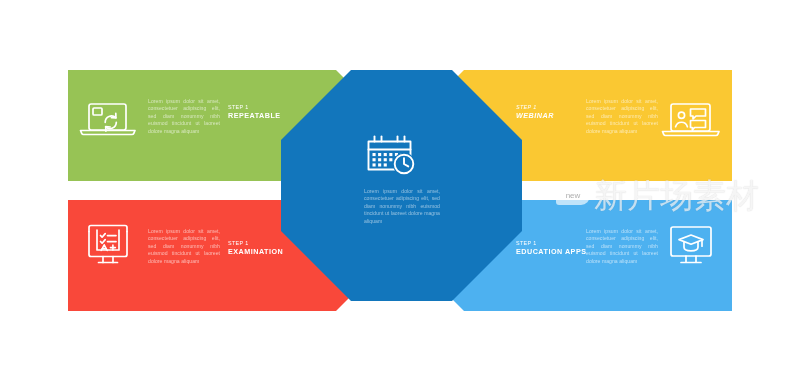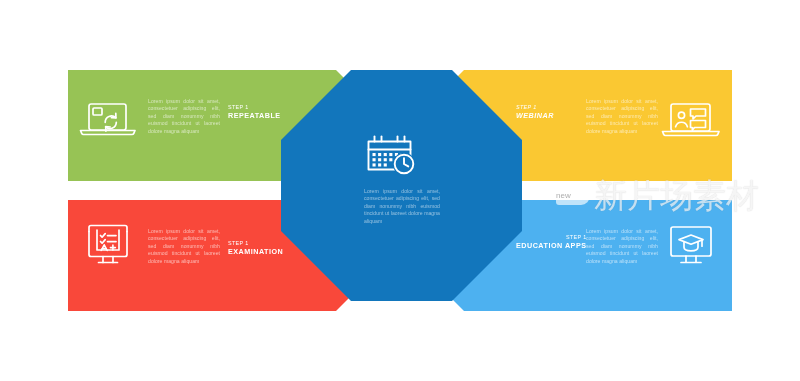--- a/index.html
+++ b/index.html
@@ -73,21 +73,21 @@
     position: absolute;
     left: 0px;
     top: 11px;
     width: 34px;
     height: 18px;
     border-radius: 9px 3px 9px 3px;
     background: rgba(255,255,255,0.78);
     color: rgba(150,150,150,0.95);
     font-size: 8px;
     line-height: 18px;
-    text-align: left;
+    text-align: center;
     font-family: "Liberation Sans", sans-serif;
   }
   #watermark .wm-text {
     position: absolute;
     left: 38px;
     top: 2px;
     font-size: 33px;
     line-height: 36px;
     font-weight: normal;
     color: rgba(255,255,255,0.80);
@@ -222,21 +222,21 @@
   </div>
 
   <div class="panel-text-block" style="left:148px; top:228px;">
     <div class="lorem">Lorem ipsum dolor sit amet, consectetuer adipiscing elit, sed diam nonummy nibh euismod tincidunt ut laoreet dolore magna aliquam</div>
   </div>
   <div class="panel-text-block steplabel" style="left:228px; top:239px;">
     <div class="step-small">STEP 1</div>
     <div class="step-title">EXAMINATION</div>
   </div>
 
-  <div class="panel-text-block steplabel" style="left:516px; top:233px;text-align:right;">
+  <div class="panel-text-block steplabel" style="left:516px; top:239px;">
     <div class="step-small">STEP 1</div>
     <div class="step-title">EDUCATION APPS</div>
   </div>
   <div class="panel-text-block" style="left:586px; top:228px;">
     <div class="lorem">Lorem ipsum dolor sit amet, consectetuer adipiscing elit, sed diam nonummy nibh euismod tincidunt ut laoreet dolore magna aliquam</div>
   </div>
 
   <div id="watermark">
     <div class="wm-badge">new</div>
     <div class="wm-text">新片场素材</div>

